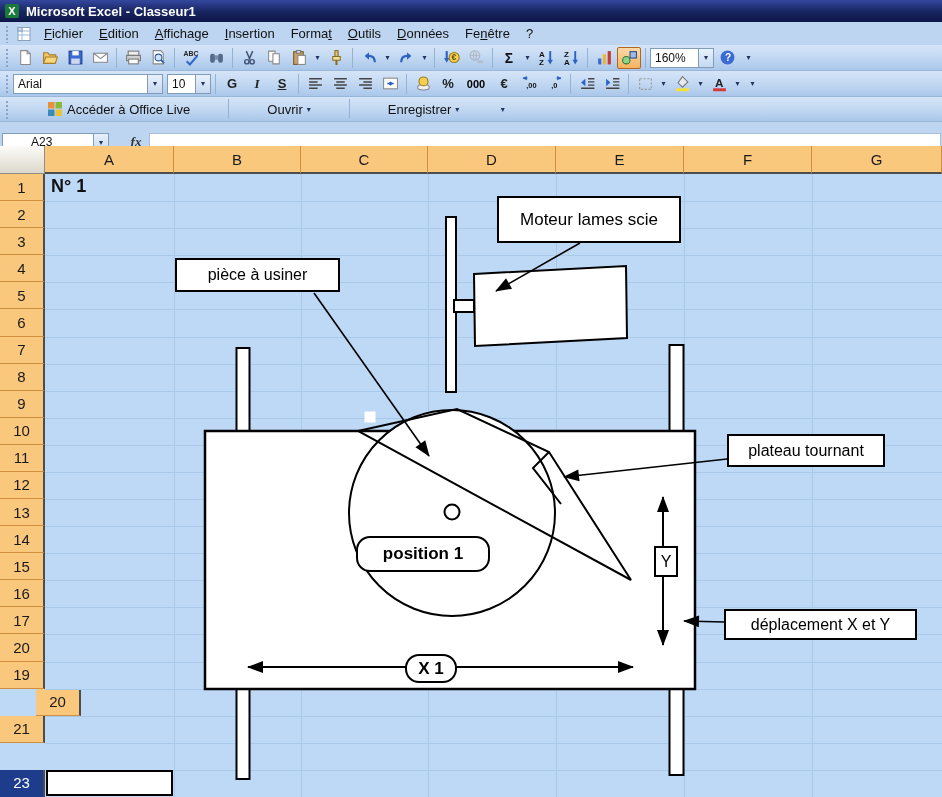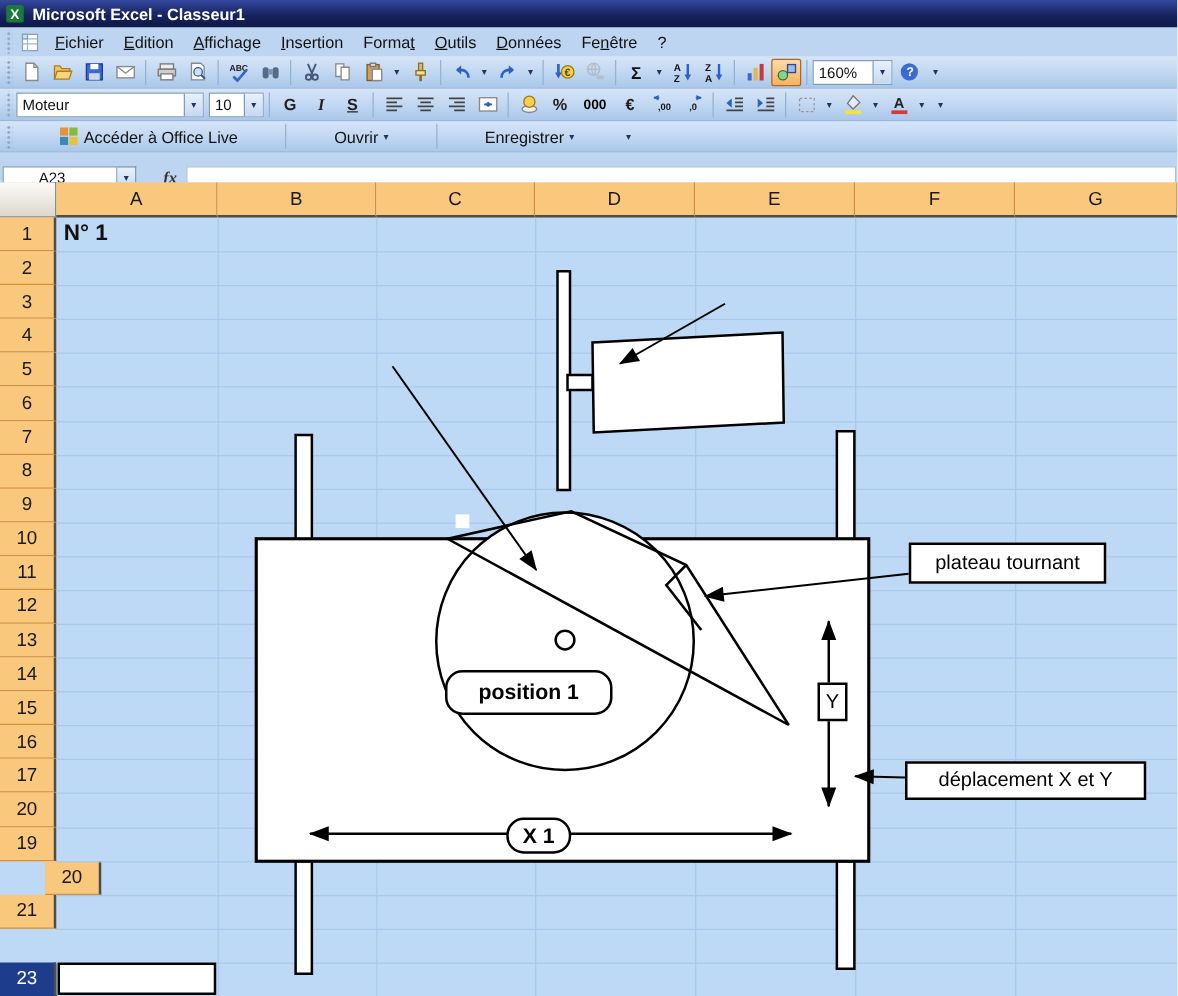--- a/index.html
+++ b/index.html
@@ -300,21 +300,21 @@
         </svg>
       </div>
     <div class="overflow">
         <i>▾</i>
       </div>
   </div>
 
   <div class="toolbar fmt">
     <div class="grip"></div>
     <div class="combo" style="width:150px">
-      <span>Moteur</span>
+      <span>Arial</span>
       <span class="dd">
           <span>▾</span>
         </span>
     </div>
     <div class="combo" style="width:44px;margin-left:3px">
       <span>10</span>
       <span class="dd">
           <span>▾</span>
         </span>
     </div>
@@ -544,19 +544,21 @@
 
       <line x1="580" y1="243" x2="496" y2="291" stroke="#000" stroke-width="1.6" marker-end="url(#ah)"></line>
       <line x1="314" y1="293" x2="429" y2="456" stroke="#000" stroke-width="1.6" marker-end="url(#ah)"></line>
       <line x1="727" y1="459" x2="564" y2="477" stroke="#000" stroke-width="1.6" marker-end="url(#ah)"></line>
       <line x1="724" y1="622" x2="684" y2="621" stroke="#000" stroke-width="1.6" marker-end="url(#ah)"></line>
 
       <line x1="663" y1="497" x2="663" y2="645" stroke="#000" stroke-width="2" marker-start="url(#ah)" marker-end="url(#ah)"></line>
       <line x1="248" y1="667" x2="633" y2="667" stroke="#000" stroke-width="2" marker-start="url(#ah)" marker-end="url(#ah)"></line>
     </svg>
 
+    <div class="shape-label" style="left:497px;top:50px;width:184px;height:47px;font-size:17px">Moteur lames scie</div>
+    <div class="shape-label" style="left:175px;top:112px;width:165px;height:34px">pièce à usiner</div>
     <div class="shape-label" style="left:724px;top:463px;width:193px;height:31px">déplacement X et Y</div>
     <div class="shape-label" style="left:727px;top:288px;width:158px;height:33px">plateau tournant</div>
     <div class="shape-label bold" style="left:356px;top:390px;width:134px;height:36px">position 1</div>
     <div class="shape-label bold" style="left:405px;top:508px;width:52px;height:29px">X 1</div>
     <div class="shape-label" style="left:654px;top:400px;width:24px;height:31px">Y</div>
   </div>
 </div>
 
 </body></html>

